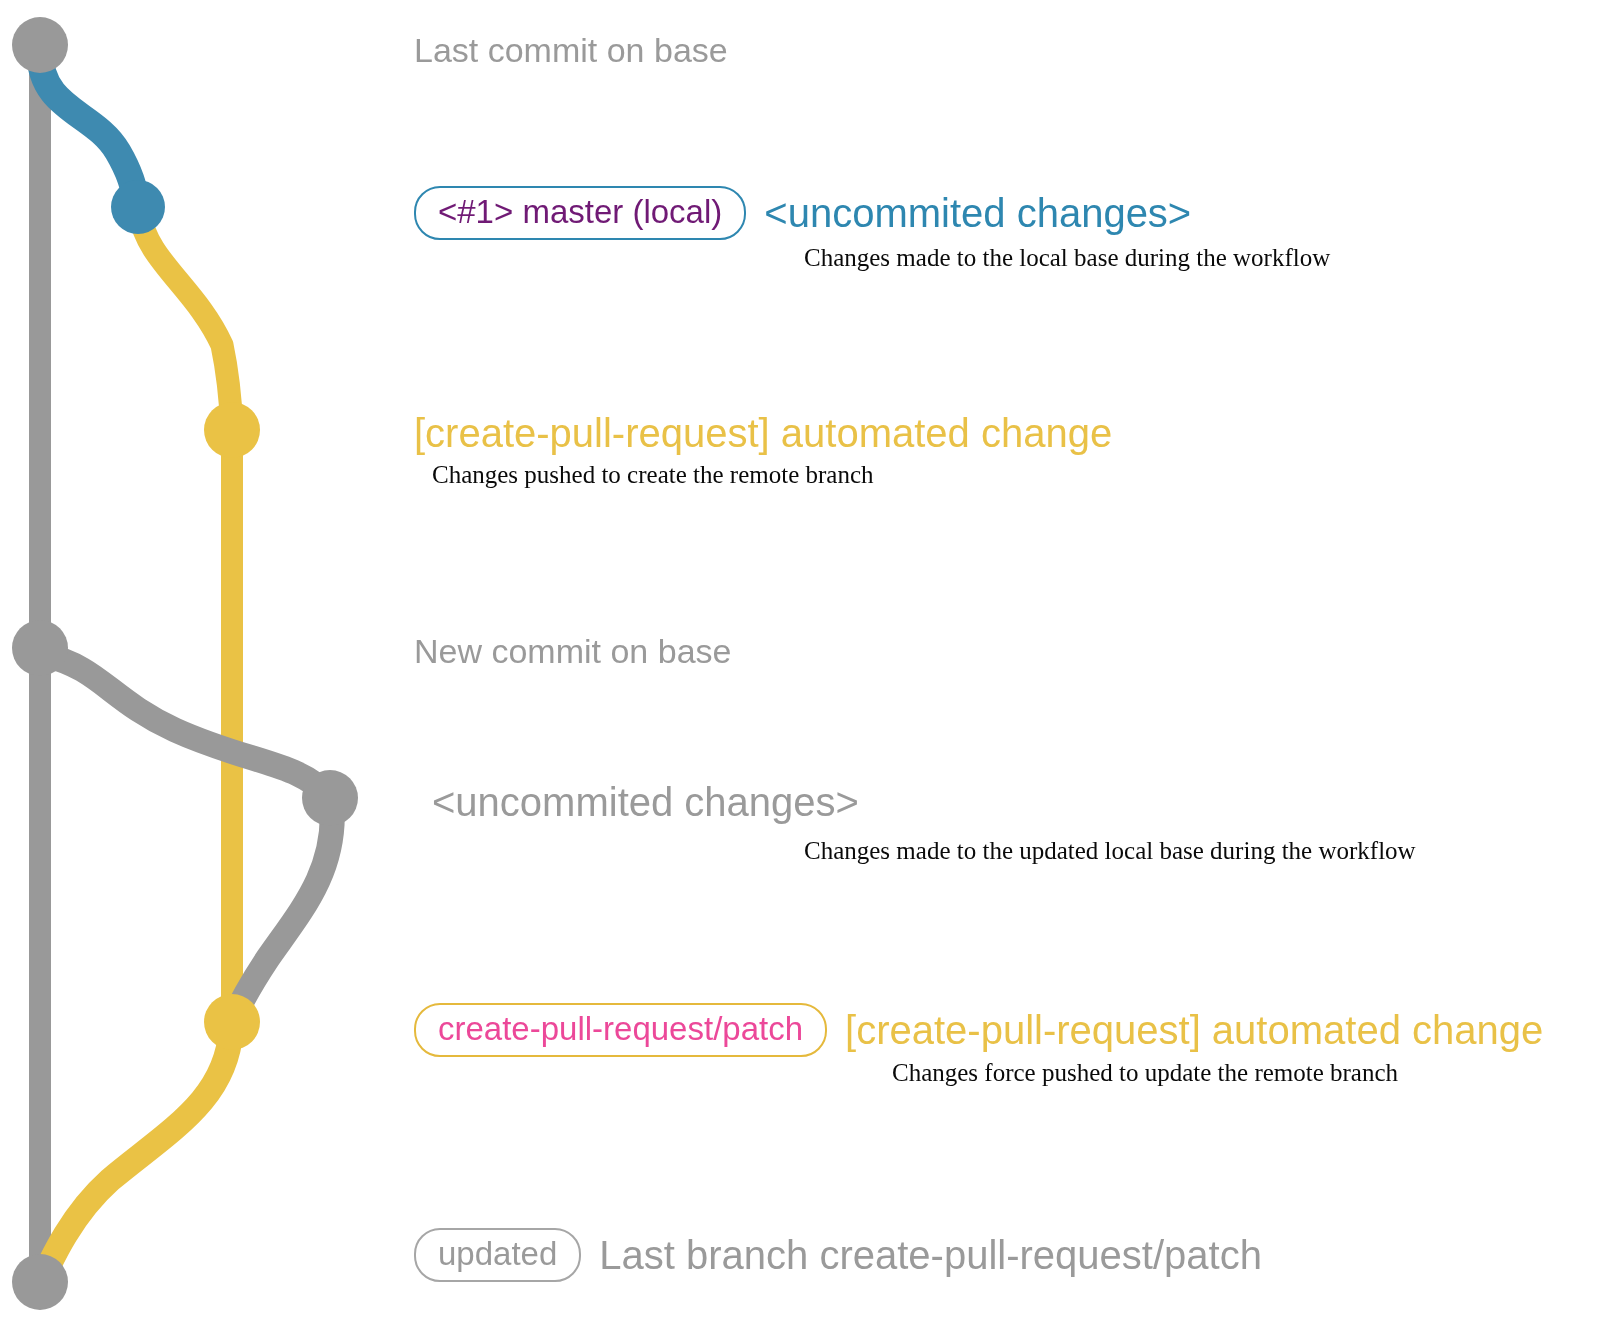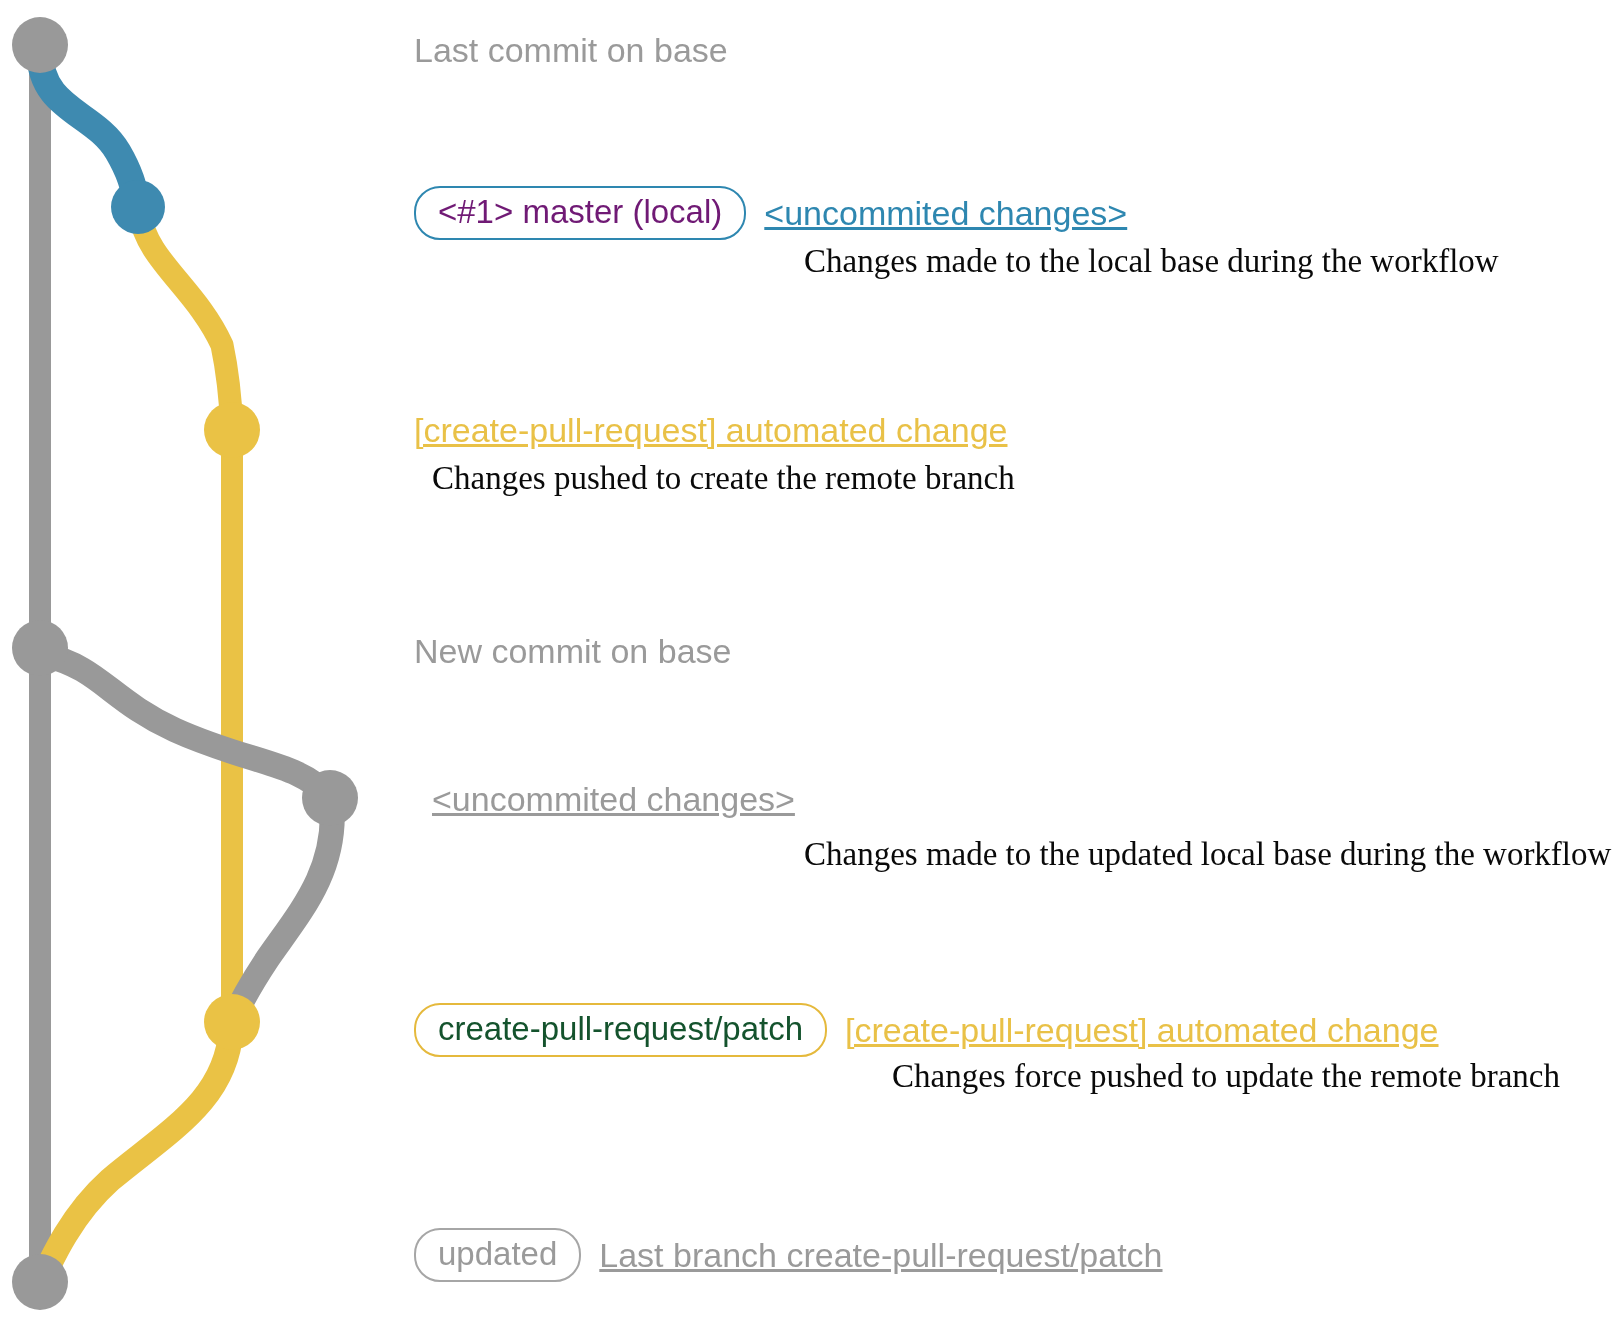--- a/index.html
+++ b/index.html
@@ -50,50 +50,49 @@
     color: #8c8c8c;
     background: #ffffff;
     box-sizing: border-box;
   }
   .badge.blue {
     border-color: #2e87b0;
     color: #701a75;
   }
   .badge.yellow {
     border-color: #e5b93c;
-    color: #14532d;
+    color: #ec4899;
   }
   .badge.gray {
     border-color: #a6a6a6;
     color: #9a9a9a;
   }
 
   .commit-msg {
-    font-size: 34px;
+    font-size: 40px;
     line-height: 1;
     white-space: nowrap;
     margin-left: 18px;
-    text-decoration: underline;
   }
   .commit-msg.blue   { color: #2e87b0; }
   .commit-msg.yellow { color: #e9c147; }
   .commit-msg.gray   { color: #9a9a9a; }
 
   .plain-note {
     position: absolute;
     font-size: 34px;
     line-height: 1;
     white-space: nowrap;
     color: #9a9a9a;
   }
 
   .desc {
     position: absolute;
     font-family: "Liberation Serif", serif;
-    font-size: 33px;
+    font-size: 25px;
     line-height: 1;
     white-space: nowrap;
     color: #0a0a0a;
   }
 </style>
 </head>
 <body>
 
 <svg id="graph-canvas" viewBox="0 0 1618 1344" xmlns="http://www.w3.org/2000/svg">
 

